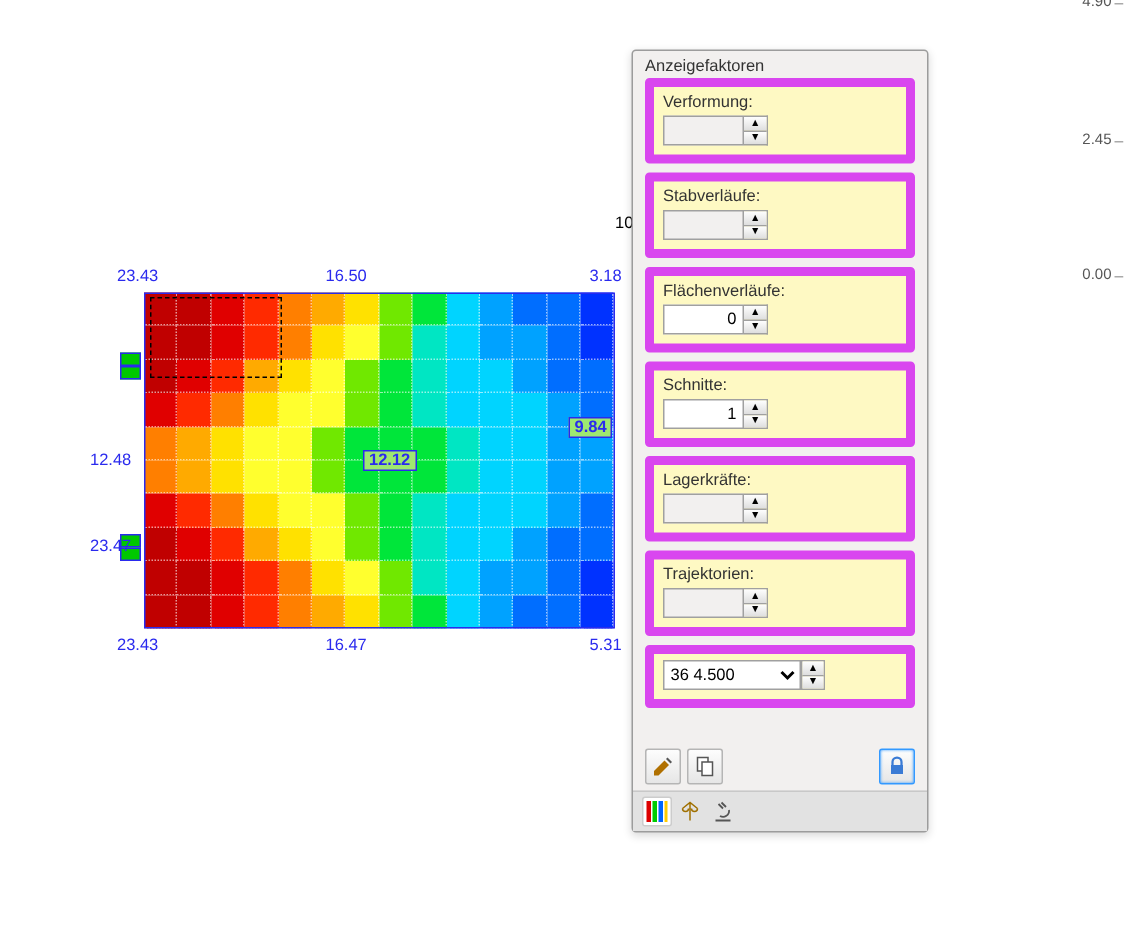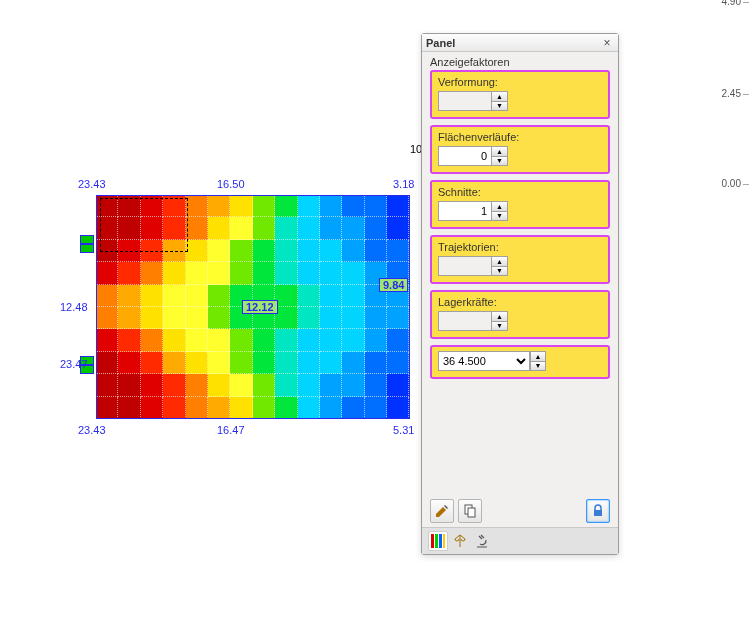--- a/index.html
+++ b/index.html
@@ -121,25 +121,25 @@
   font-size: 11px;
   color: #333;
 }
 
 .panel-body {
   padding: 0 8px 0 8px;
   flex: 1;
   overflow: hidden;
 }
 .group {
-  border: 2px solid #d946ef;
+  border: 6px solid #d946ef;
   border-radius: 3px;
   margin-bottom: 6px;
   padding: 4px 6px 6px 6px;
-  background: #fde047;
+  background: #fef9c3;
 }
 .group-label {
   font-size: 11px;
   color: #333;
   margin-bottom: 3px;
 }
 .group-label .chk {
   vertical-align: -2px;
   margin-right: 3px;
 }
@@ -389,38 +389,44 @@
   <span class="lbl" style="left:217px;top:424px">16.47</span>
   <span class="lbl" style="left:393px;top:424px">5.31</span>
   <span class="lbl" style="left:60px;top:301px">12.48</span>
   <span class="lbl" style="left:60px;top:358px">23.47</span>
   <span class="lbl green-bg" style="left:242px;top:300px">12.12</span>
   <span class="lbl green-bg" style="left:379px;top:278px">9.84</span>
   <span class="lbl" style="left:410px;top:143px;color:#000">10</span>
 </div>
 
 <div class="panel">
-  <div class="panel-header">
-    <span class="title">Panel</span>
-    <span class="panel-close">×</span>
-  </div>
   <div class="panel-subheader">Anzeigefaktoren</div>
 
   <div class="panel-body">
     <div class="group">
       <div class="group-label">Verformung:</div>
       <div class="spinner">
         <input disabled="" value="" style="">
         <div class="btns">
             <span>▲</span>
             <span>▼</span>
           </div>
       </div>
     </div>
 
+    <div class="group">
+      <div class="group-label">Stabverläufe:</div>
+      <div class="spinner">
+        <input disabled="" value="" style="">
+        <div class="btns">
+            <span>▲</span>
+            <span>▼</span>
+          </div>
+      </div>
+    </div>
 
     <div class="group">
       <div class="group-label">Flächenverläufe:</div>
       <div class="spinner">
         <input value="0" style="">
         <div class="btns">
             <span>▲</span>
             <span>▼</span>
           </div>
       </div>
@@ -431,32 +437,32 @@
       <div class="spinner">
         <input value="1" style="">
         <div class="btns">
             <span>▲</span>
             <span>▼</span>
           </div>
       </div>
     </div>
 
     <div class="group">
-      <div class="group-label">Trajektorien:</div>
+      <div class="group-label">Lagerkräfte:</div>
       <div class="spinner">
         <input disabled="" value="" style="">
         <div class="btns">
             <span>▲</span>
             <span>▼</span>
           </div>
       </div>
     </div>
 
     <div class="group">
-      <div class="group-label">Lagerkräfte:</div>
+      <div class="group-label">Trajektorien:</div>
       <div class="spinner">
         <input disabled="" value="" style="">
         <div class="btns">
             <span>▲</span>
             <span>▼</span>
           </div>
       </div>
     </div>
 
     <div class="group laststufen">

